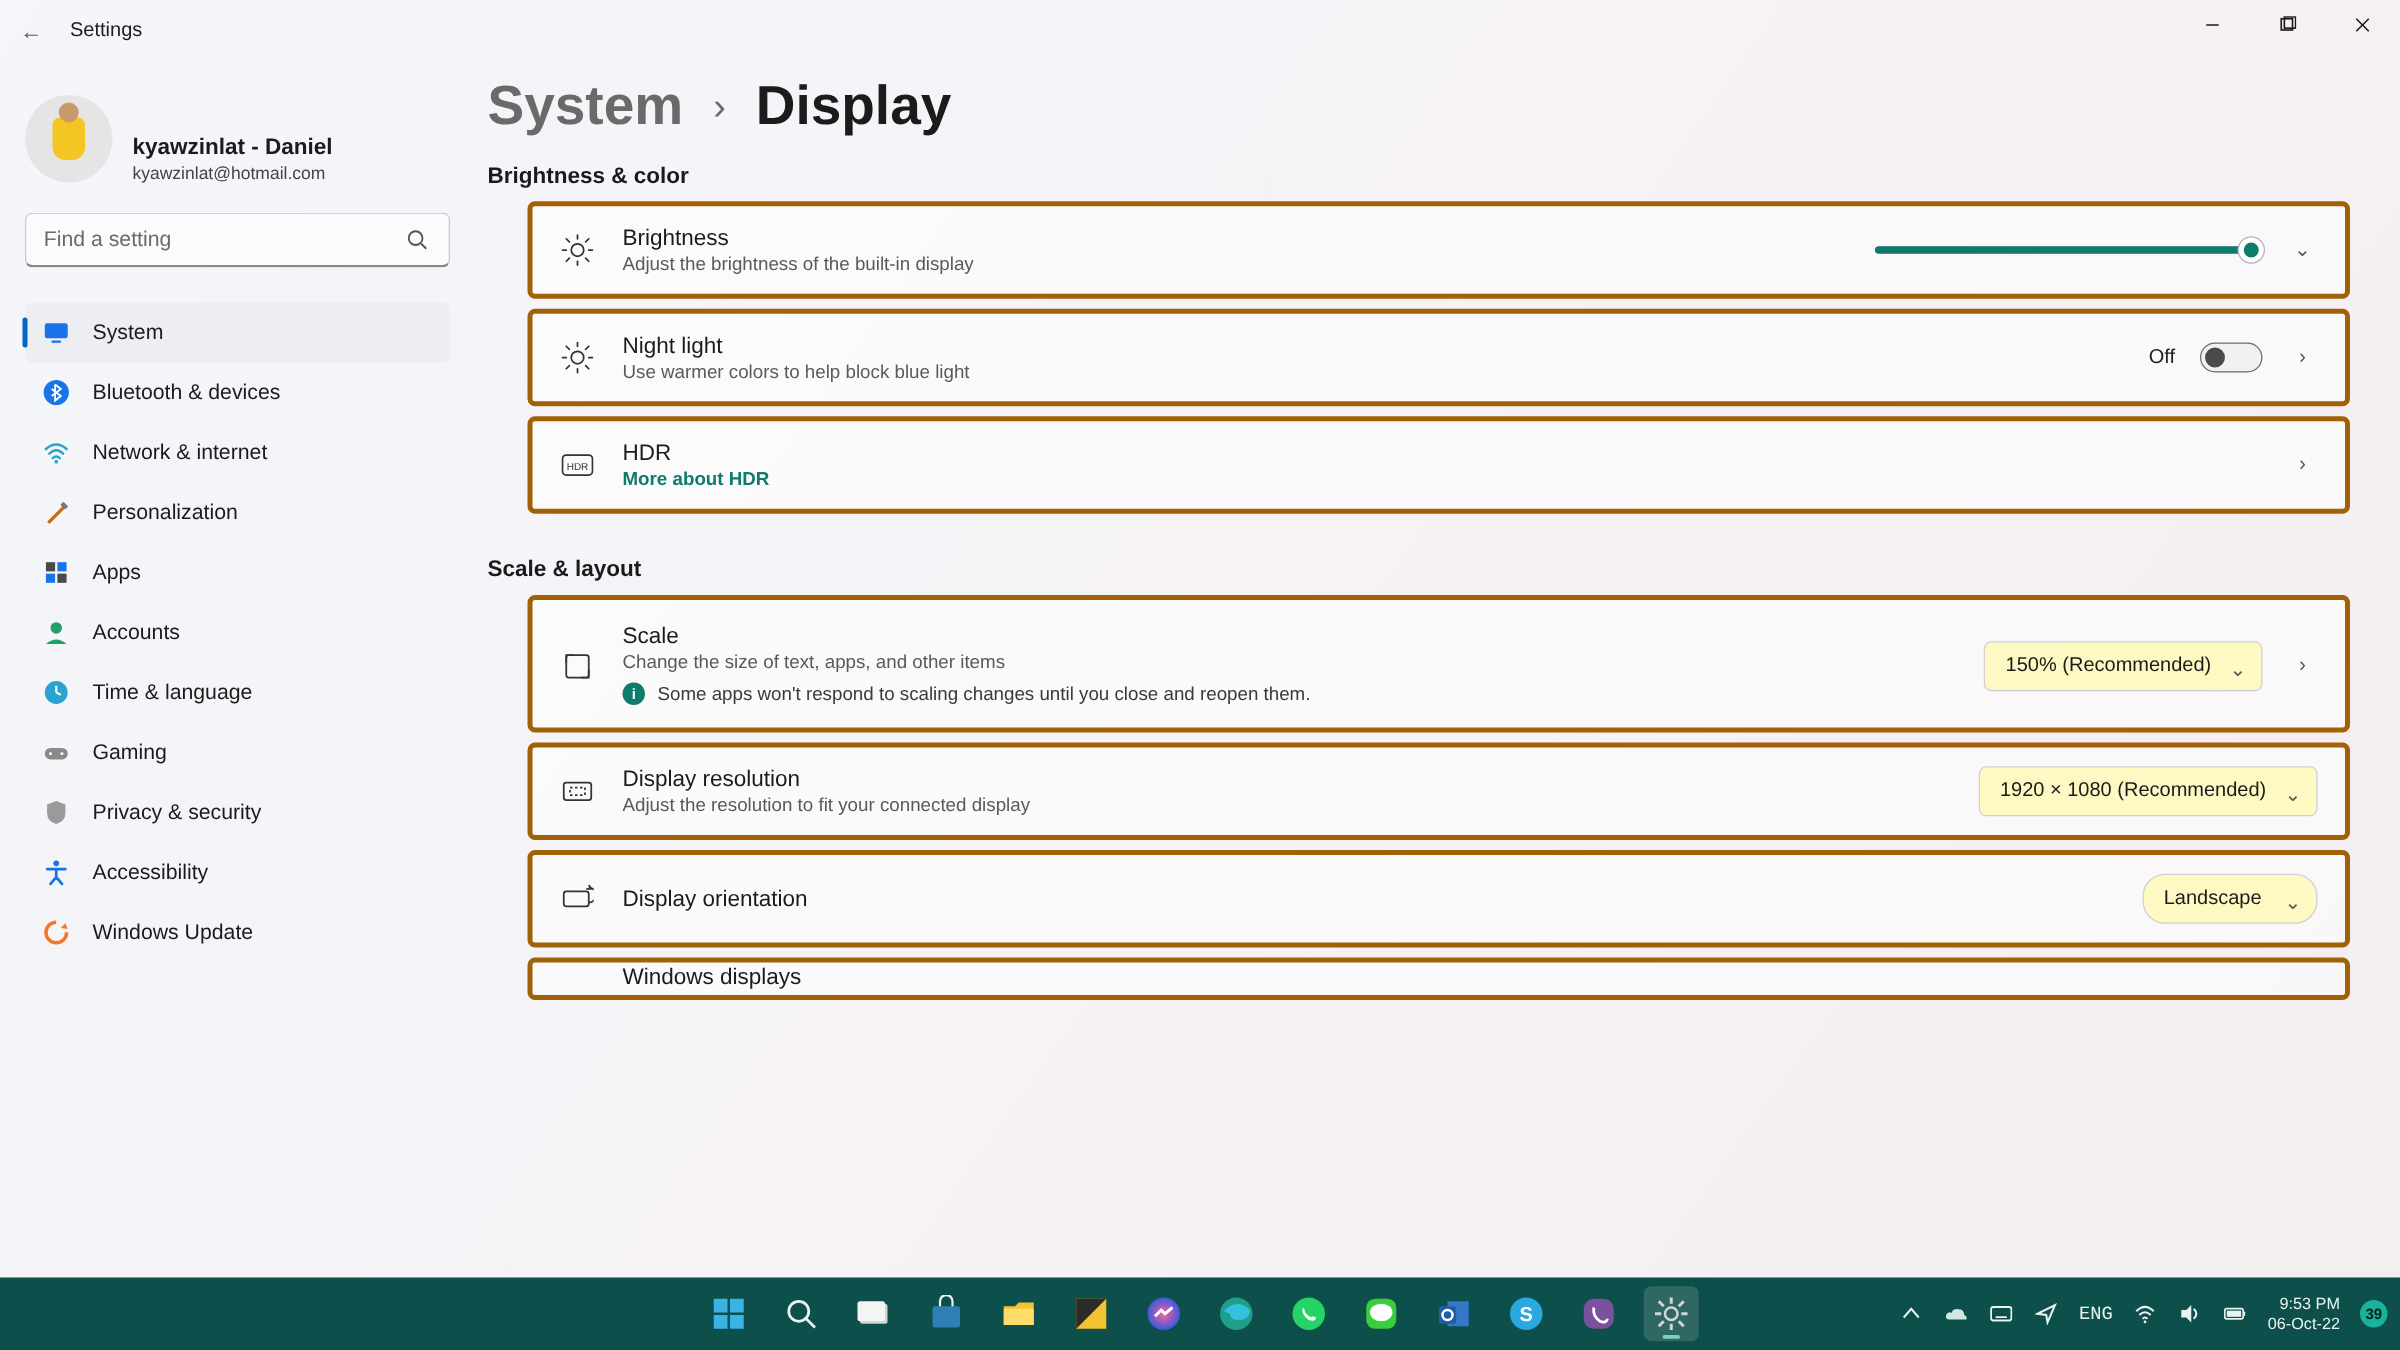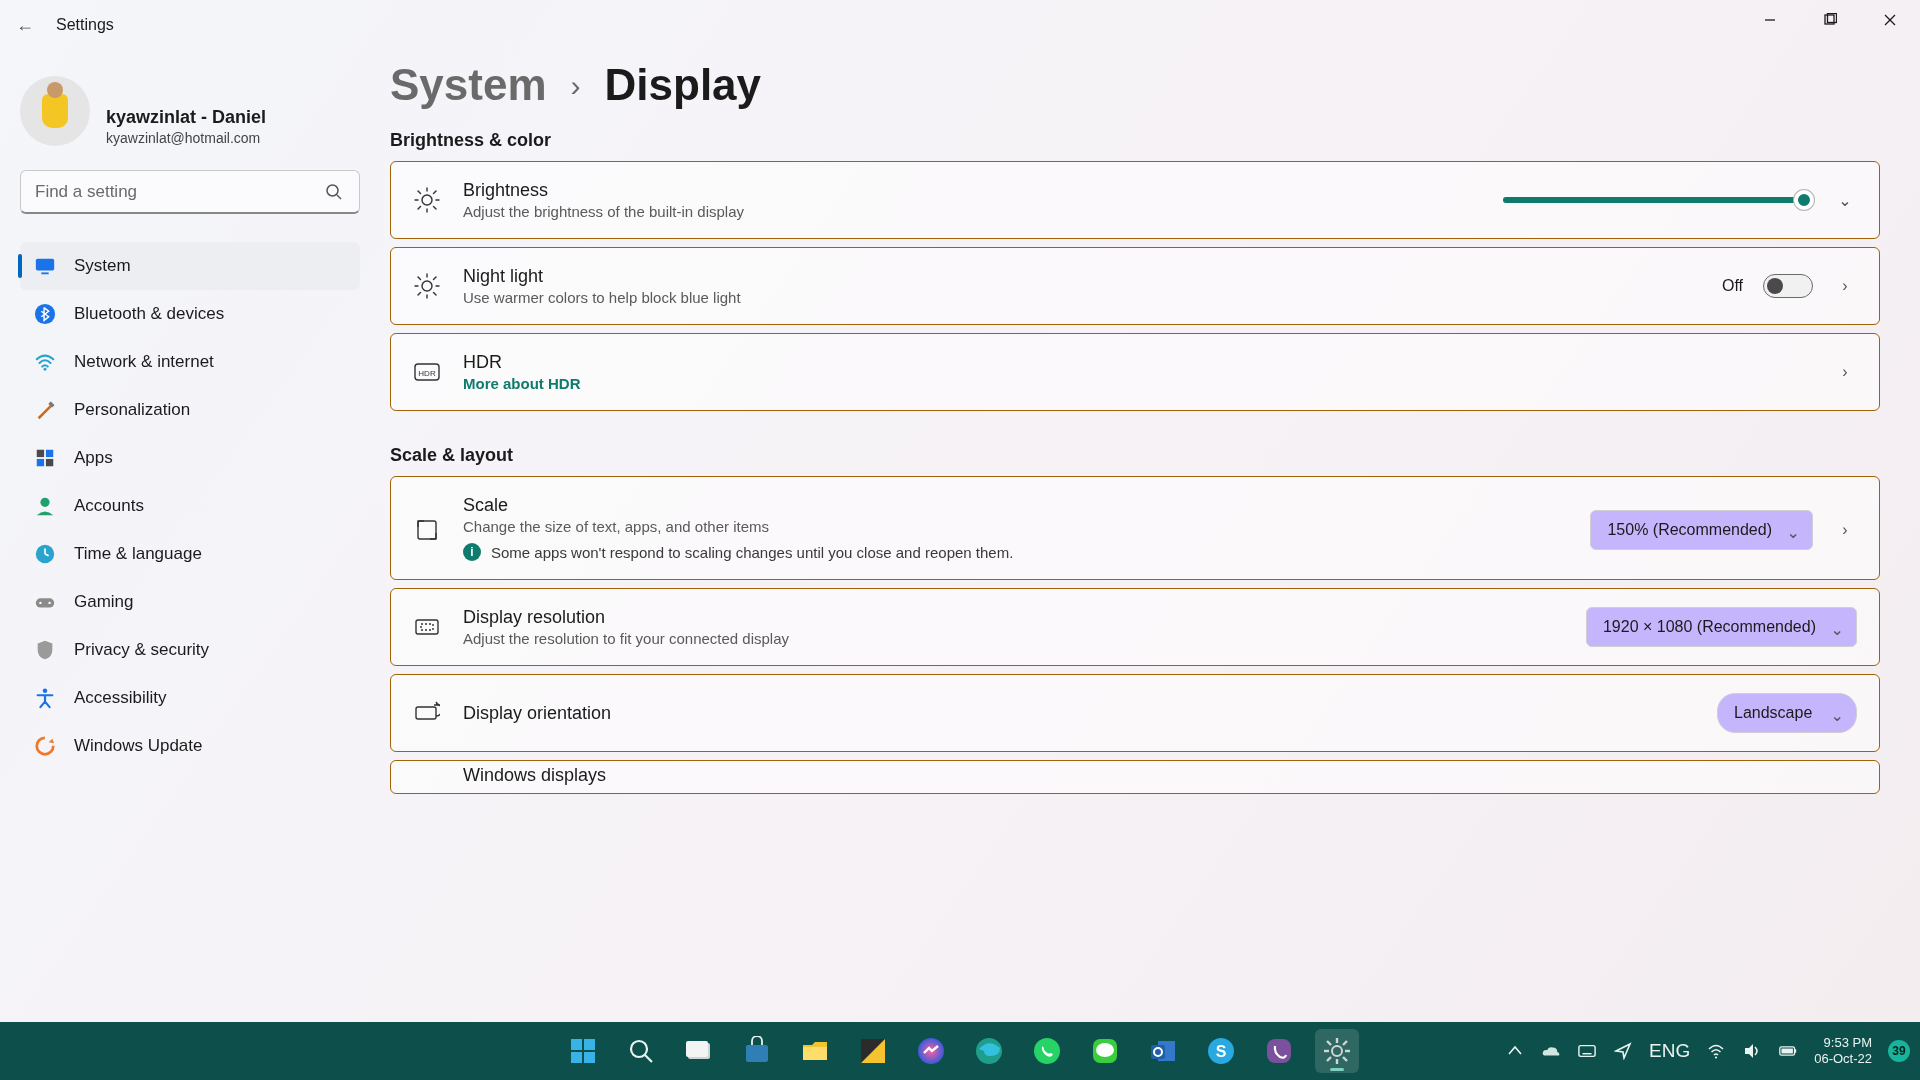--- a/index.html
+++ b/index.html
@@ -39,61 +39,61 @@
   .nav-icon { width:22px; height:22px; display:flex; align-items:center; justify-content:center; }
   .nav-icon svg { width:22px; height:22px; }
 
   
   .main { position:absolute; top:60px; left:390px; right:40px; bottom:0; overflow:hidden; }
   .breadcrumb { display:flex; align-items:baseline; gap:24px; font-size:44px; font-weight:600; color:#1b1b1b; }
   .breadcrumb .parent { color:#6a6a6a; font-weight:600;}
   .breadcrumb .sep { color:#6a6a6a; font-weight:400; font-size:30px; position:relative; top:-4px;}
   .section-h { font-size:18px; font-weight:600; margin-top:20px; margin-bottom:10px; }
 
-  .card { background: rgba(255,255,255,0.55); border:1px solid #a16207; border-radius:6px; margin-bottom:8px; padding:14px 22px; display:flex; align-items:center; gap:22px; min-height:78px; }
+  .card { background: rgba(255,255,255,0.55); border:4px solid #a16207; border-radius:6px; margin-bottom:8px; padding:14px 22px; display:flex; align-items:center; gap:22px; min-height:78px;margin-left:32px; }
   .card .icon { width:28px; height:28px; display:flex; align-items:center; justify-content:center; color:#333; flex-shrink:0;}
   .card .icon svg{width:26px;height:26px;stroke:#333;fill:none;stroke-width:1.4;}
   .card .texts { flex:1; }
   .card .title { font-size:18px; color:#1b1b1b; }
   .card .sub { font-size:15px; color:#5a5a5a; margin-top:2px; }
   .card .link { font-size:15px; color:#0f7b6c; font-weight:600; margin-top:2px;}
   .card .tail { display:flex; align-items:center; gap:20px; }
   .chev { color:#555; width:24px; text-align:center;}
 
   
   .slider { width:310px; height:6px; background:#c9c9c9; border-radius:3px; position:relative; }
   .slider-fill { position:absolute; left:0; top:0; height:6px; background:#0f7b6c; border-radius:3px; }
   .slider-thumb { position:absolute; top:-7px; width:20px; height:20px; border-radius:50%; background:#0f7b6c; border:4px solid #fff; box-shadow:0 0 0 1px #b4b4b4; }
 
   
   .toggle-label{font-size:16px;color:#1b1b1b;}
   .toggle { width:50px; height:24px; border-radius:12px; border:1px solid #6a6a6a; background:#f1f1f1; position:relative; }
   .toggle-knob { position:absolute; left:3px; top:3px; width:16px; height:16px; border-radius:50%; background:#4a4a4a; }
 
   
-  .select { height:40px; border:1px solid #cfcfd4; border-radius:6px; background:#c4b5fd; padding:0 40px 0 16px; font-size:16px; display:flex; align-items:center; position:relative; }
+  .select { height:40px; border:1px solid #cfcfd4; border-radius:6px; background:#fef9c3; padding:0 40px 0 16px; font-size:16px; display:flex; align-items:center; position:relative; }
   .select .caret{position:absolute;right:12px;top:12px;color:#555;}
 
   
   .info-row { display:flex; align-items:center; gap:10px; margin-top:8px; font-size:15px; color:#3a3a3a; }
   .info-badge { width:18px; height:18px; border-radius:50%; background:#0f7b6c; color:#fff; font-size:12px; display:flex; align-items:center; justify-content:center; font-weight:bold;}
 
   
   .taskbar { position:absolute; left:0; right:0; bottom:0; height:58px; background:#0d4f4a; display:flex; align-items:center; }
   .task-center { position:absolute; left:50%; transform:translateX(-50%); display:flex; gap:14px; }
   .task-btn { width:44px; height:44px; border-radius:6px; display:flex; align-items:center; justify-content:center; }
   .task-btn.active{background:rgba(255,255,255,0.14);}
   .task-btn .dot{position:absolute;bottom:2px;width:14px;height:3px;border-radius:2px;background:#7ed0c0;}
   .task-btn svg{width:30px;height:30px;}
   .tray { position:absolute; right:10px; display:flex; align-items:center; gap:16px; color:#e9f3f1; font-size:13px; }
   .tray-icon{width:20px;height:20px;display:flex;align-items:center;justify-content:center;}
   .tray svg{width:18px;height:18px;stroke:#e9f3f1;fill:none;stroke-width:1.6;}
   .tray-clock{line-height:1.25;text-align:right;white-space:nowrap;}
   .tray-badge{width:22px;height:22px;border-radius:50%;background:#17b39a;color:#04201c;font-size:12px;font-weight:600;display:flex;align-items:center;justify-content:center;}
-  .tray-lang{font-size:19px;}
+  .tray-lang{font-size:15px;font-family:Liberation Mono, monospace;}
 
 </style>
 </head>
 <body>
 
 <div class="titlebar">
   <div class="back-btn">
     <span>←</span>
   </div>
   <div class="app-title">Settings</div>

